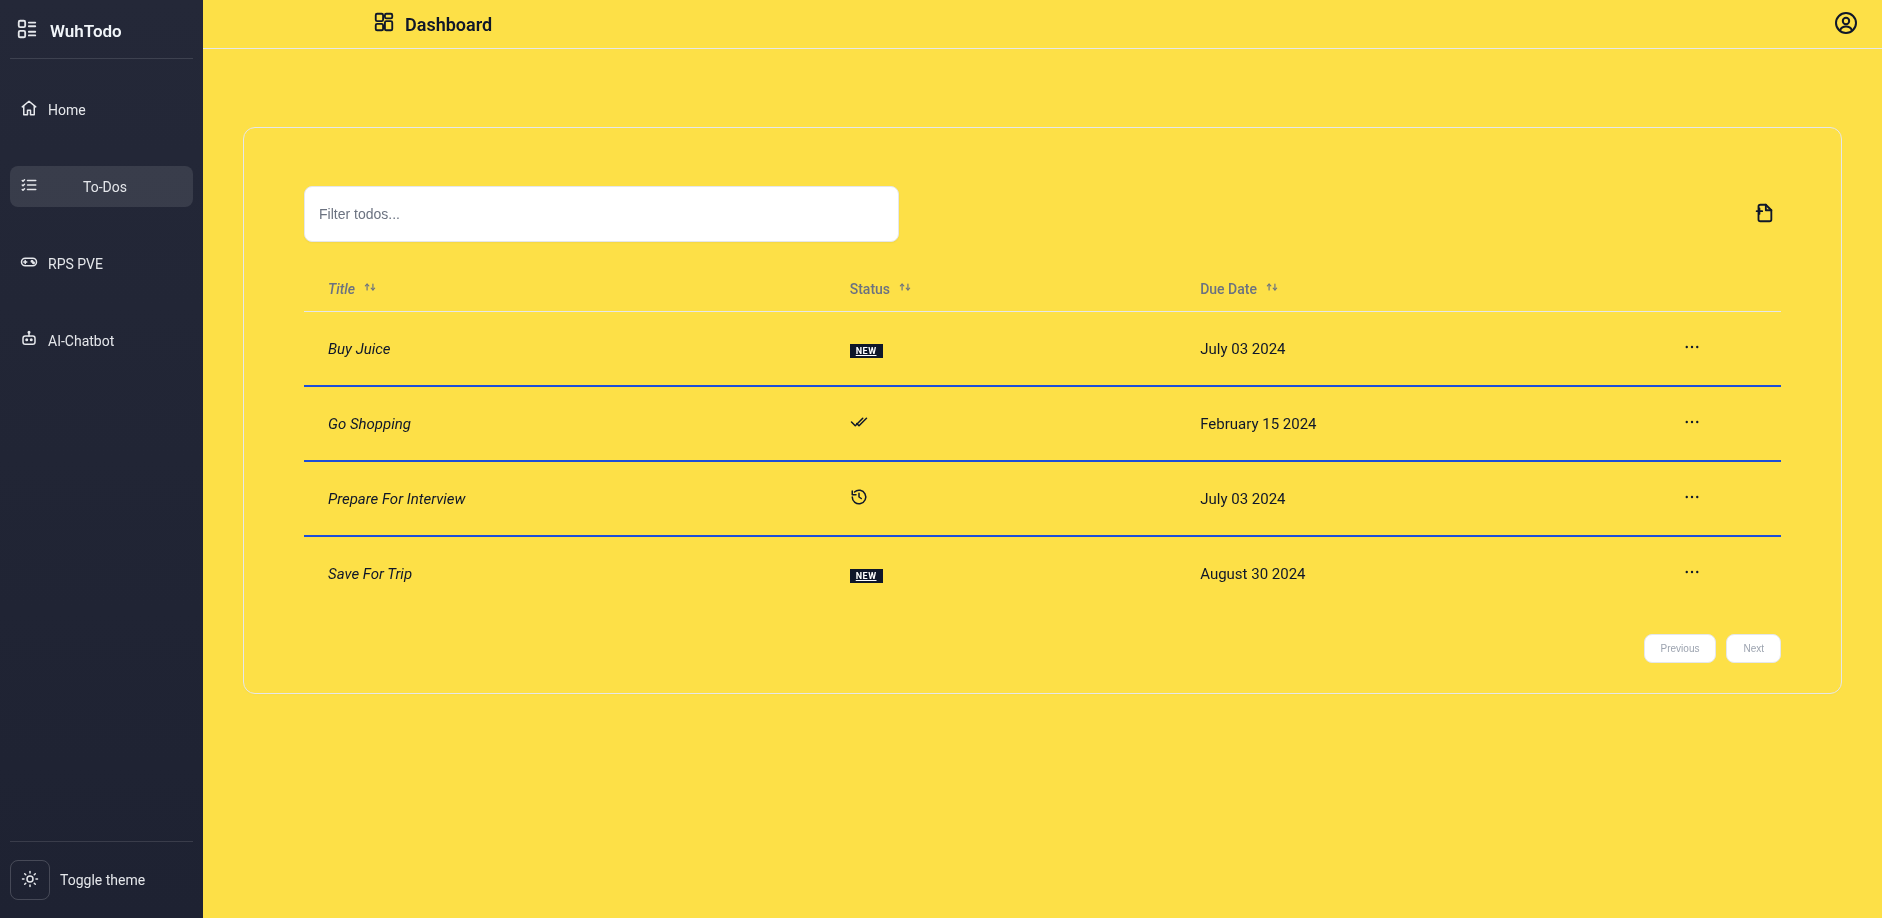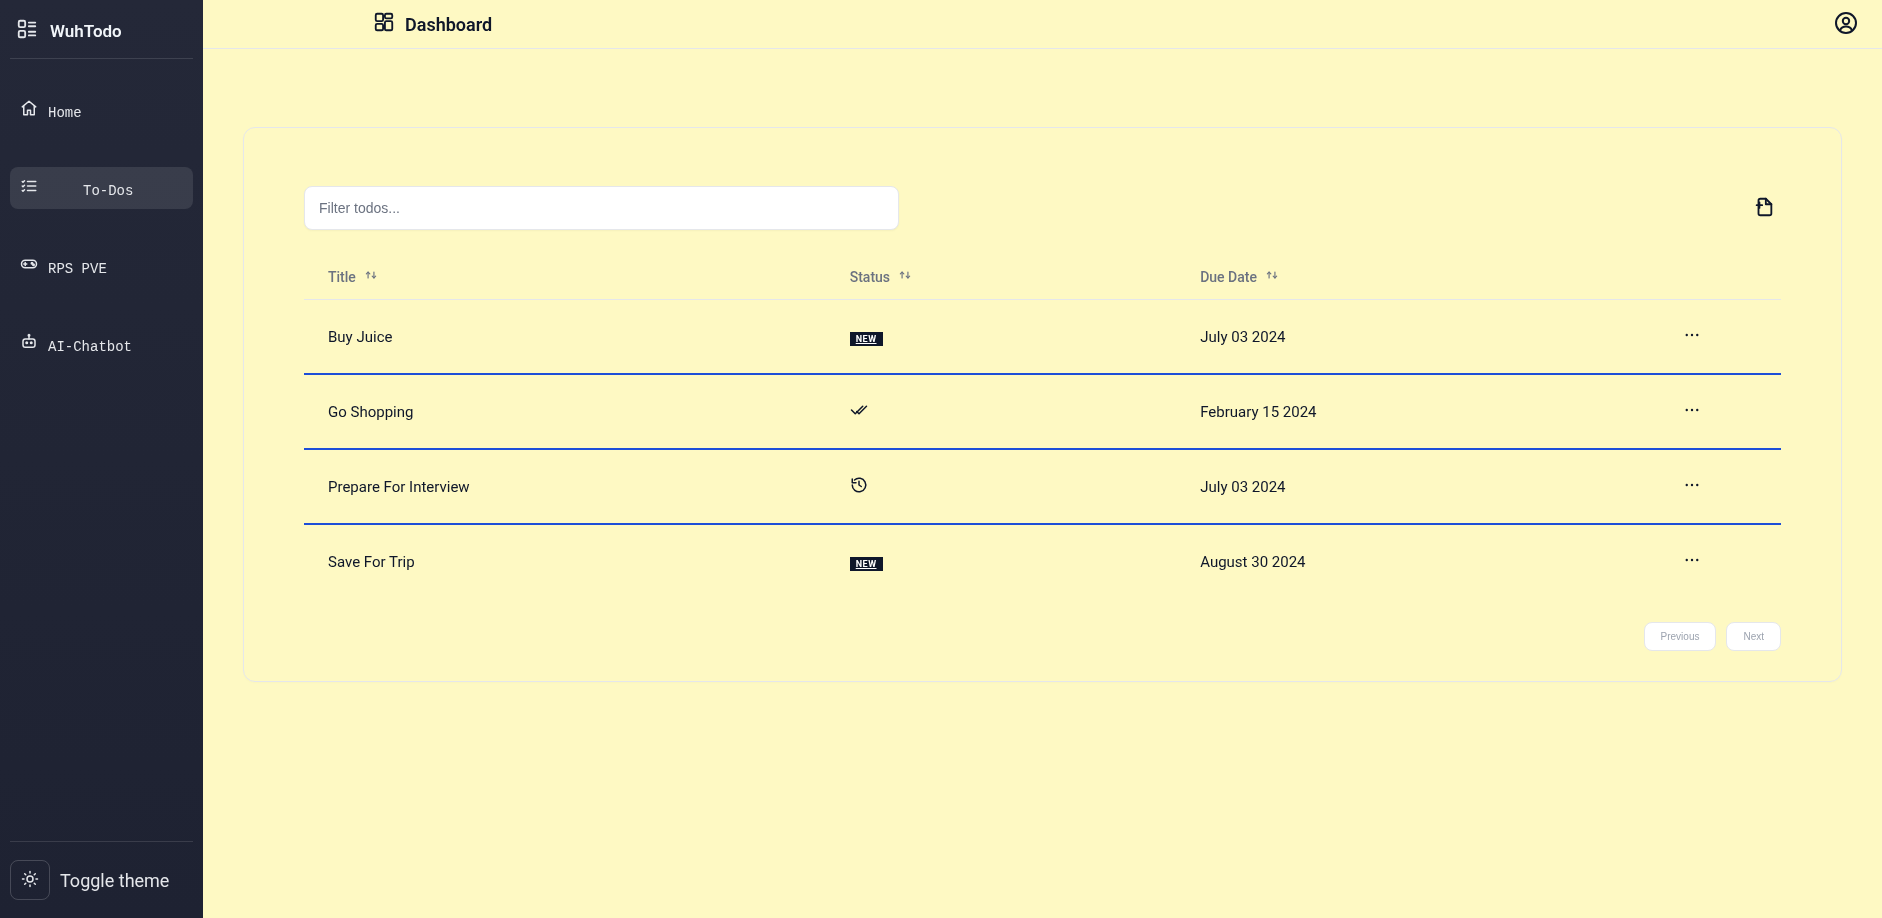--- a/index.html
+++ b/index.html
@@ -44,28 +44,27 @@
       color: #f1f5f9;
     }
     .nav-list {
       display: flex;
       flex-direction: column;
       gap: 36px;
       padding: 10px 0;
     }
     .nav-item {
       display: flex;
-      align-items: flex-end;
+      align-items: center;
       gap: 10px;
       padding: 10px 10px;
       border-radius: 8px;
       font-size: 14px;
       color: #e5e7eb;
       cursor: pointer;
-      font-family: Liberation Mono, monospace;
     }
     .nav-item.active {
       background: rgba(255,255,255,0.10);
       gap: 45px;
     }
     .nav-item svg {
       width: 18px;
       height: 18px;
       color: #e5e7eb;
       flex-shrink: 0;
@@ -89,29 +88,29 @@
       align-items: center;
       justify-content: center;
       cursor: pointer;
     }
     .theme-btn svg {
       width: 18px;
       height: 18px;
       color: #e5e7eb;
     }
     .theme-label {
-      font-size: 18px;
+      font-size: 14px;
       color: #e5e7eb;
       text-align: center;
     }
     .main {
       flex: 1;
       display: flex;
       flex-direction: column;
-      background: #fef9c3;
+      background: #fde047;
     }
     .topbar {
       height: 49px;
       border-bottom: 1px solid #e5e7eb;
       display: flex;
       align-items: center;
       padding: 0 24px 0 170px;
     }
     .topbar-left {
       display: flex;
@@ -148,21 +147,21 @@
       padding: 58px 60px 30px 60px;
       box-shadow: 0 1px 2px rgba(0,0,0,0.02);
     }
     .toolbar {
       display: flex;
       align-items: center;
       margin-bottom: 24px;
     }
     .filter-input {
       width: 595px;
-      height: 44px;
+      height: 56px;
       border: 1px solid #e5e7eb;
       border-radius: 8px;
       padding: 0 14px;
       font-size: 14px;
       outline: none;
       box-shadow: 0 1px 2px rgba(0,0,0,0.04);
       color: #0f172a;
     }
     .filter-input::placeholder {
       color: #6b7280;
@@ -204,21 +203,21 @@
     }
     tbody td {
       padding: 22px 10px;
       font-size: 15px;
       color: #0f172a;
       border-bottom: 2px solid #1d4ed8;
     }
     tbody tr:last-child td {
       border-bottom: none;
     }
-    .col-title { width: 36%; padding-left: 24px; }
+    .col-title { width: 36%; padding-left: 24px; font-style: italic; }
     .col-status { width: 24%; padding-left: 14px; }
     .col-due { width: 28%; }
     .col-actions { width: 12%; text-align: center; }
     .badge-new {
       display: inline-block;
       background: #0f172a;
       color: #ffffff;
       font-size: 9px;
       font-weight: 700;
       letter-spacing: 0.5px;

